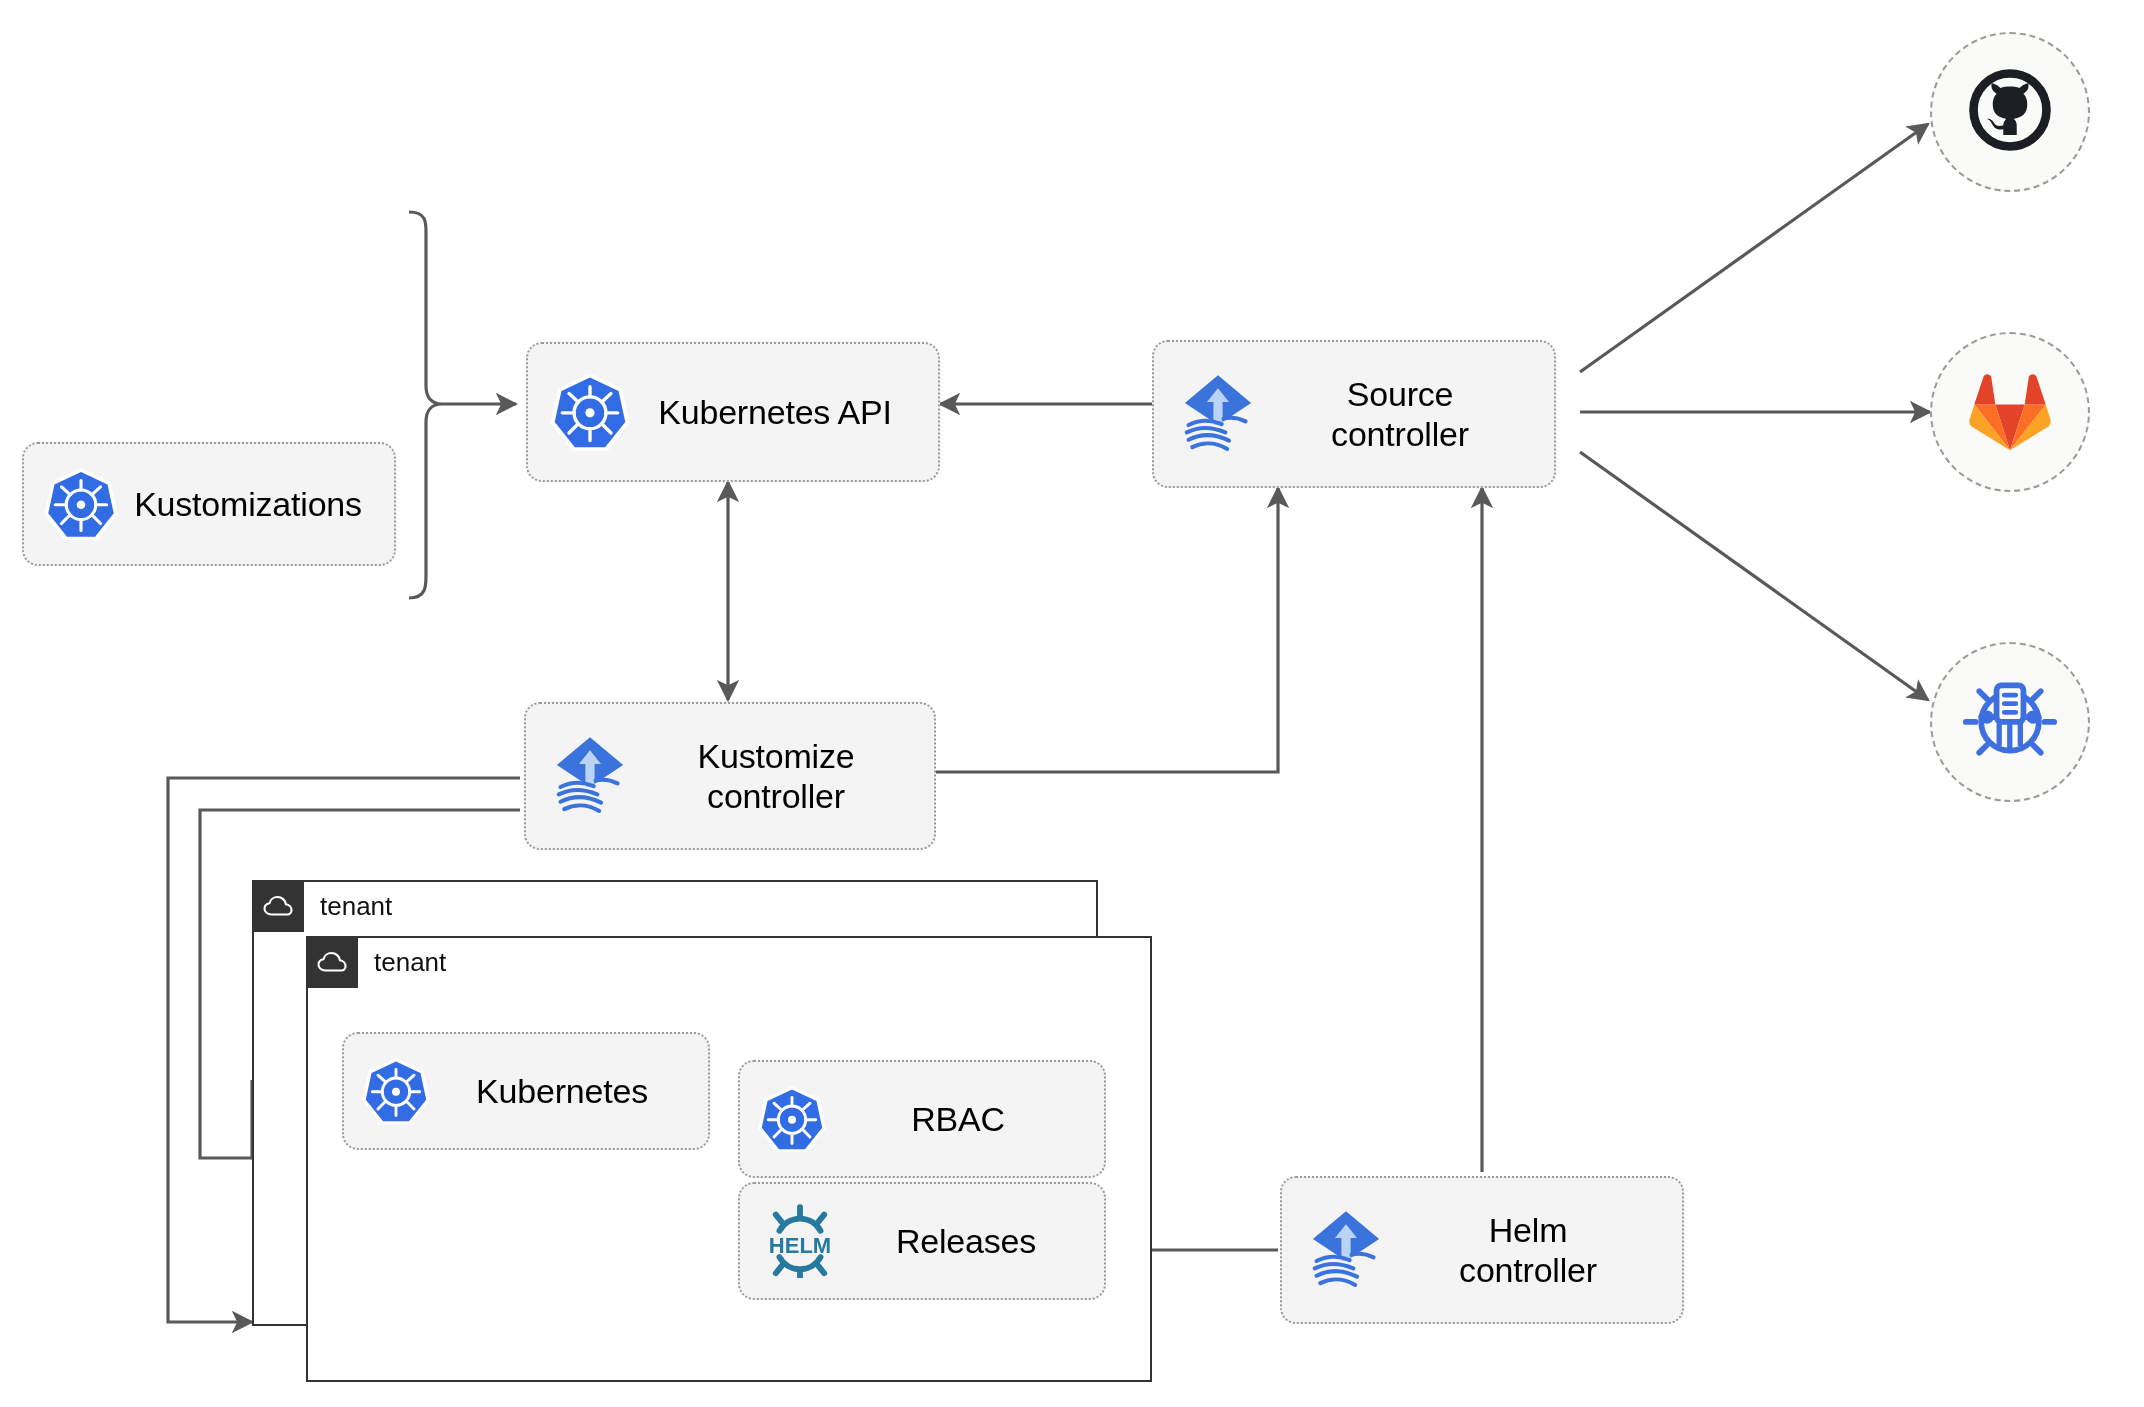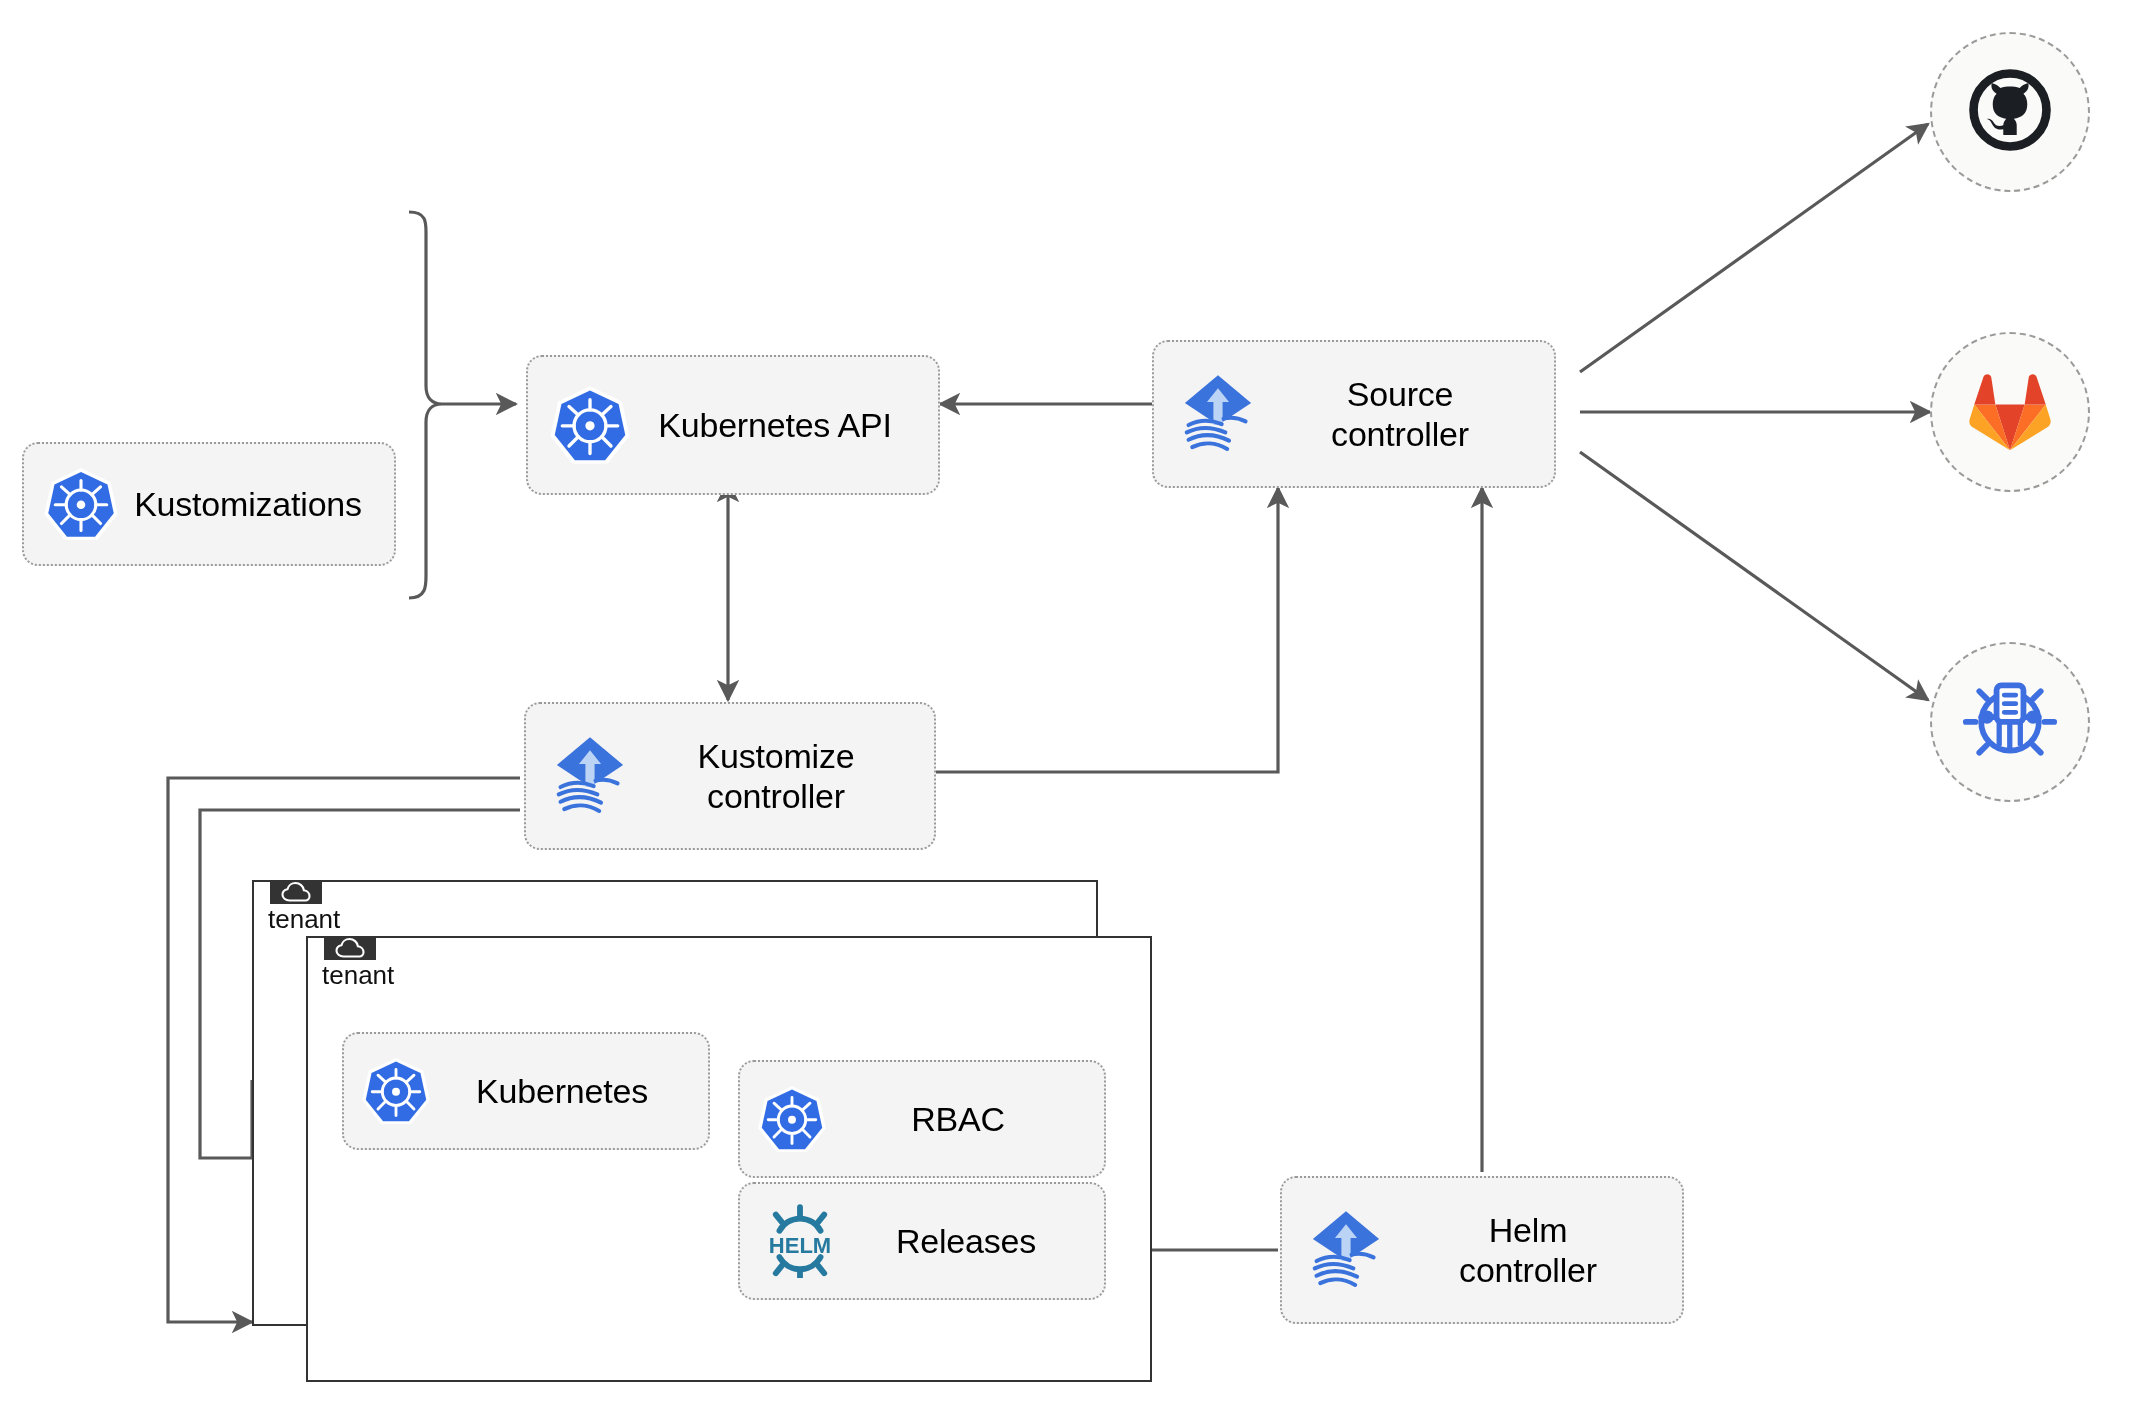--- a/index.html
+++ b/index.html
@@ -75,21 +75,21 @@
     background: #ffffff;
     border: 2px solid #333333;
     z-index: 3;
   }
   .tenant .tenant-head {
     position: absolute;
     left: -2px;
     top: -2px;
     height: 52px;
     display: flex;
-    flex-direction: column;
+    flex-direction: row;
     align-items: center;
   }
   .tenant .tenant-badge {
     width: 52px;
     height: 52px;
     background: #333333;
     display: flex;
     align-items: center;
     justify-content: center;
   }
@@ -187,21 +187,21 @@
           <circle cx="50" cy="51" r="19"></circle>
           <path d="M50 32 L50 20 M50 70 L50 84 M31 51 L17 51 M69 51 L83 51
                    M36 38 L25 28 M64 64 L75 75 M36 64 L25 75 M64 38 L75 28"></path>
         </g>
         <circle cx="50" cy="51" r="5.5" fill="#ffffff"></circle>
       </svg>
     </div>
     <div class="lbl">Kustomizations</div>
   </div>
 
-  <div class="card" style="left:526px; top:355px; width:414px; height:140px; padding:0 20px;">
+  <div class="card" style="left:526px; top:342px; width:414px; height:140px; padding:0 20px;">
     <div class="ico">
       <svg width="84" height="84" viewBox="0 0 100 100" xmlns="http://www.w3.org/2000/svg">
         <path d="M50 4 L88 22 L97 63 L71 96 L29 96 L3 63 L12 22 Z" fill="#ffffff"></path>
         <path d="M50 9 L84 25 L92 62 L68 92 L32 92 L8 62 L16 25 Z" fill="#326CE5"></path>
         <g fill="none" stroke="#ffffff" stroke-width="4" stroke-linecap="round">
           <circle cx="50" cy="51" r="19"></circle>
           <path d="M50 32 L50 20 M50 70 L50 84 M31 51 L17 51 M69 51 L83 51
                    M36 38 L25 28 M64 64 L75 75 M36 64 L25 75 M64 38 L75 28"></path>
         </g>
         <circle cx="50" cy="51" r="5.5" fill="#ffffff"></circle>

